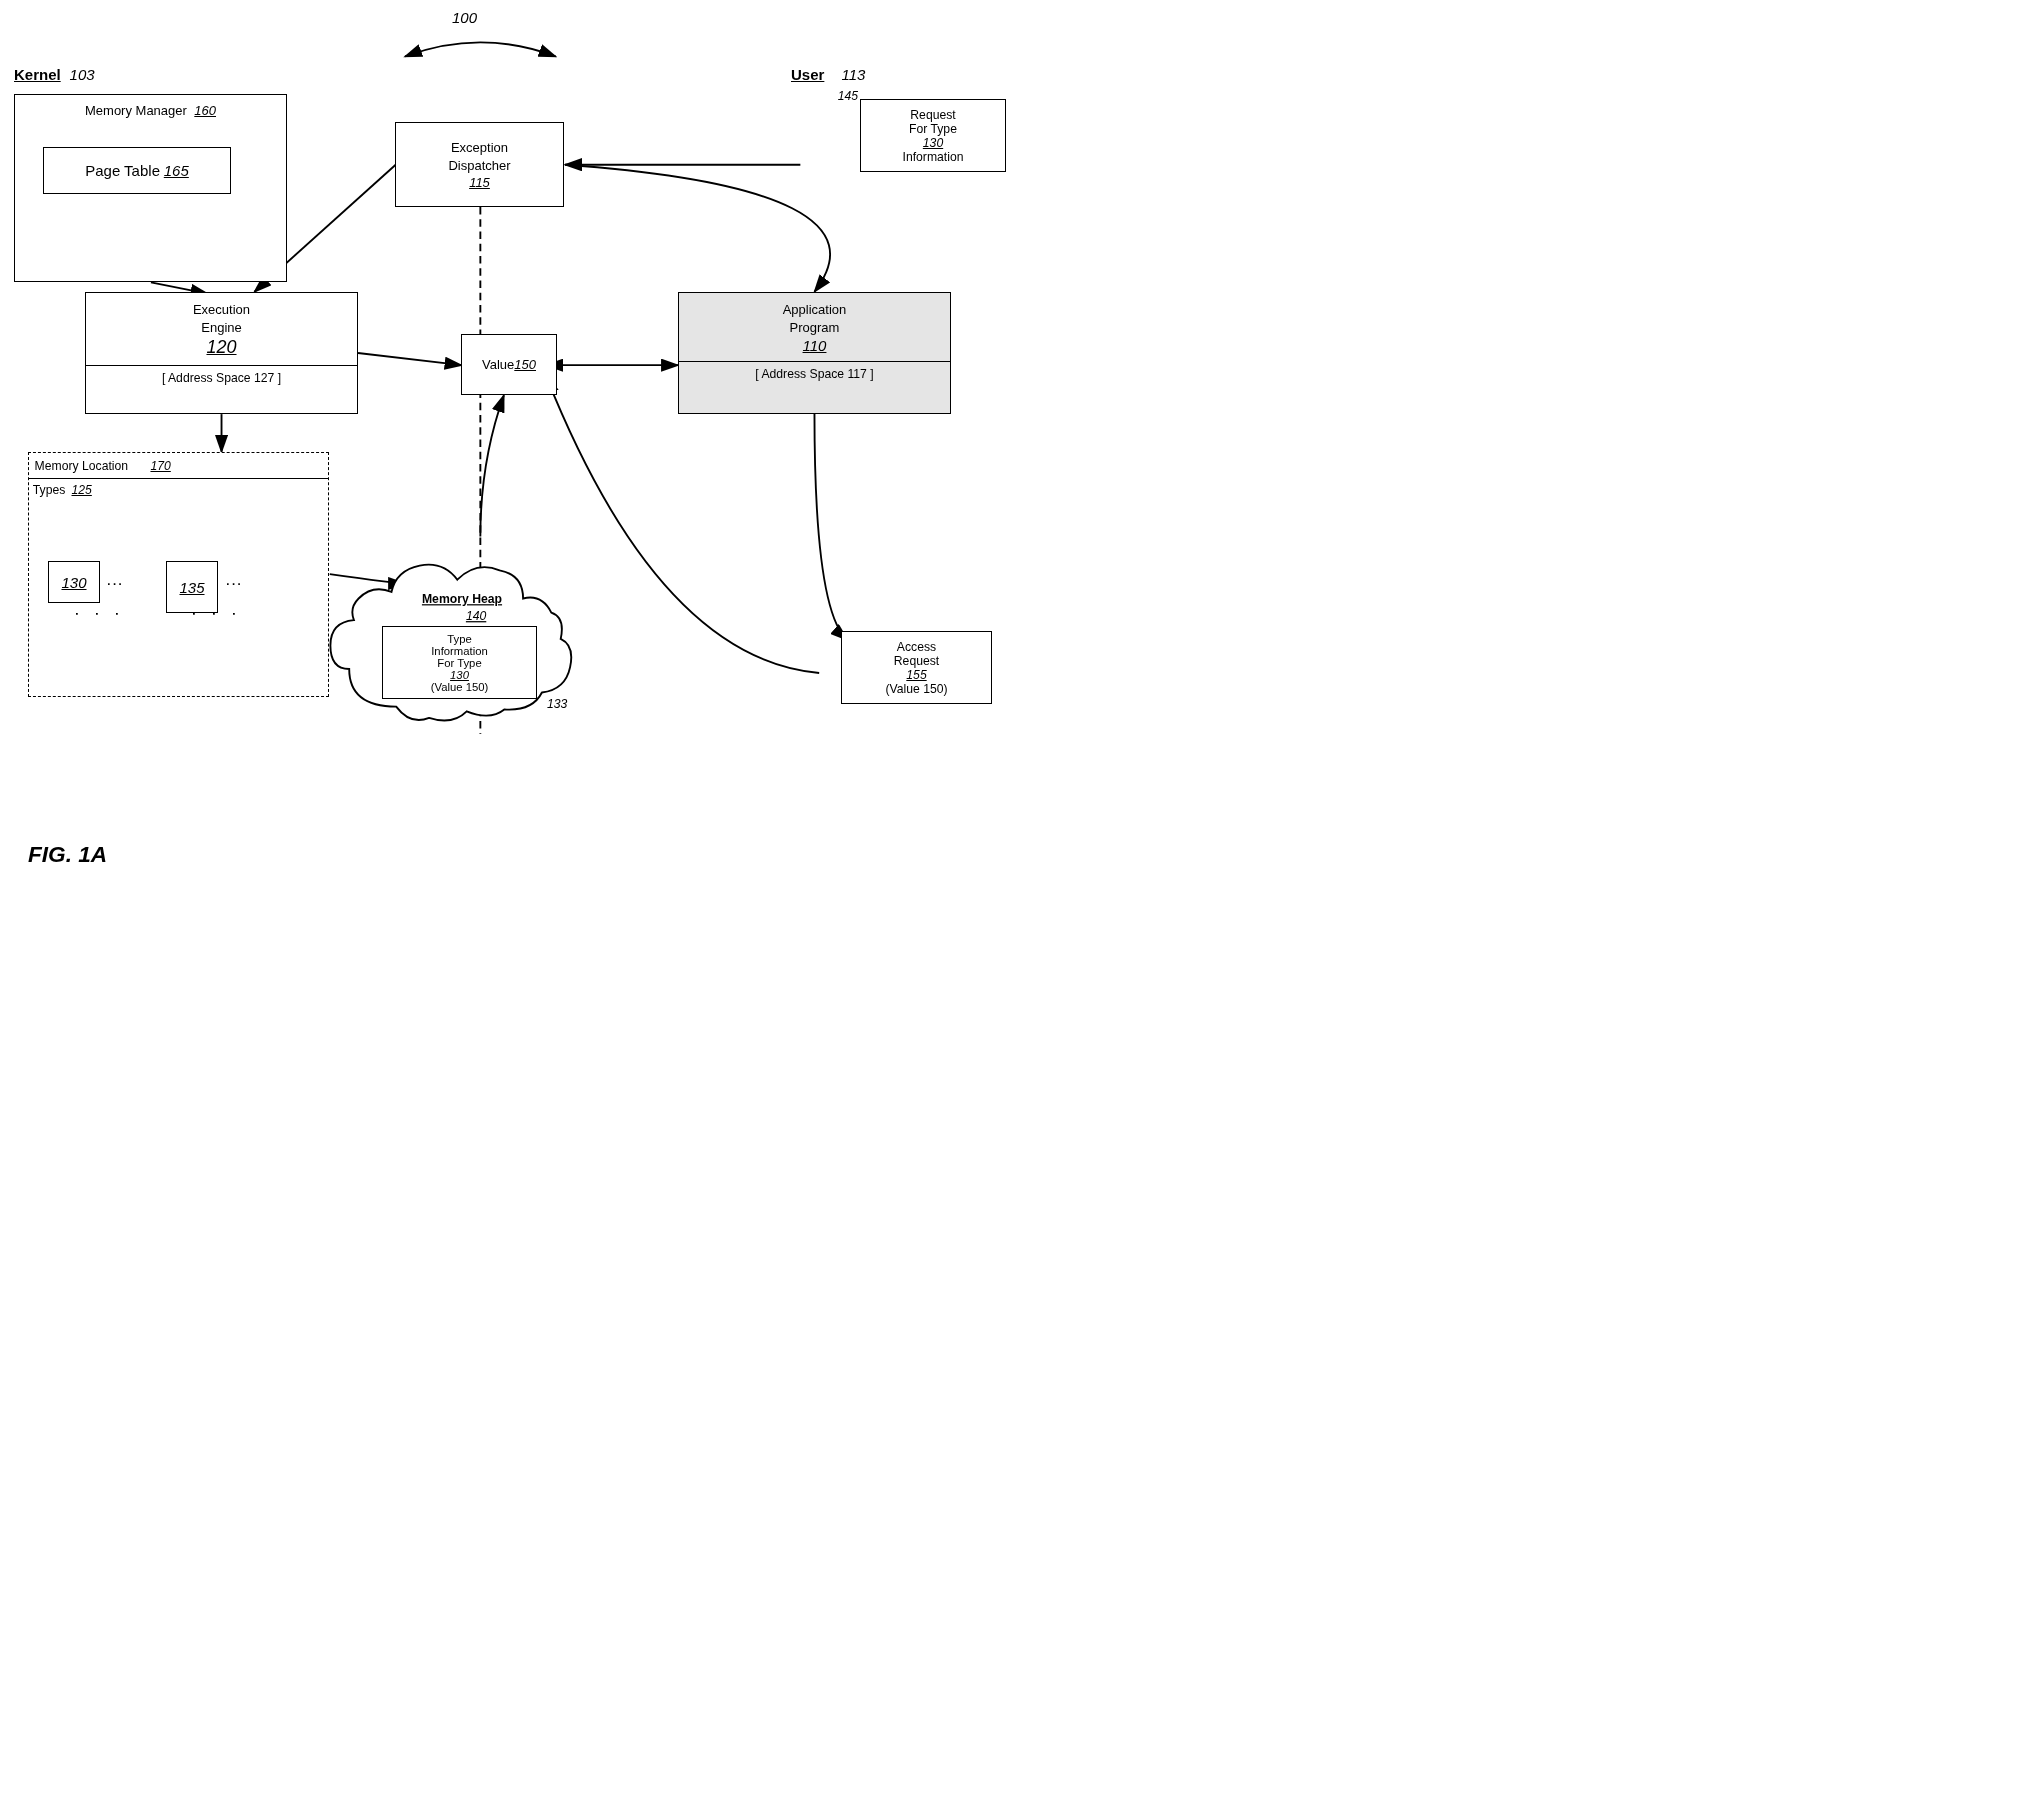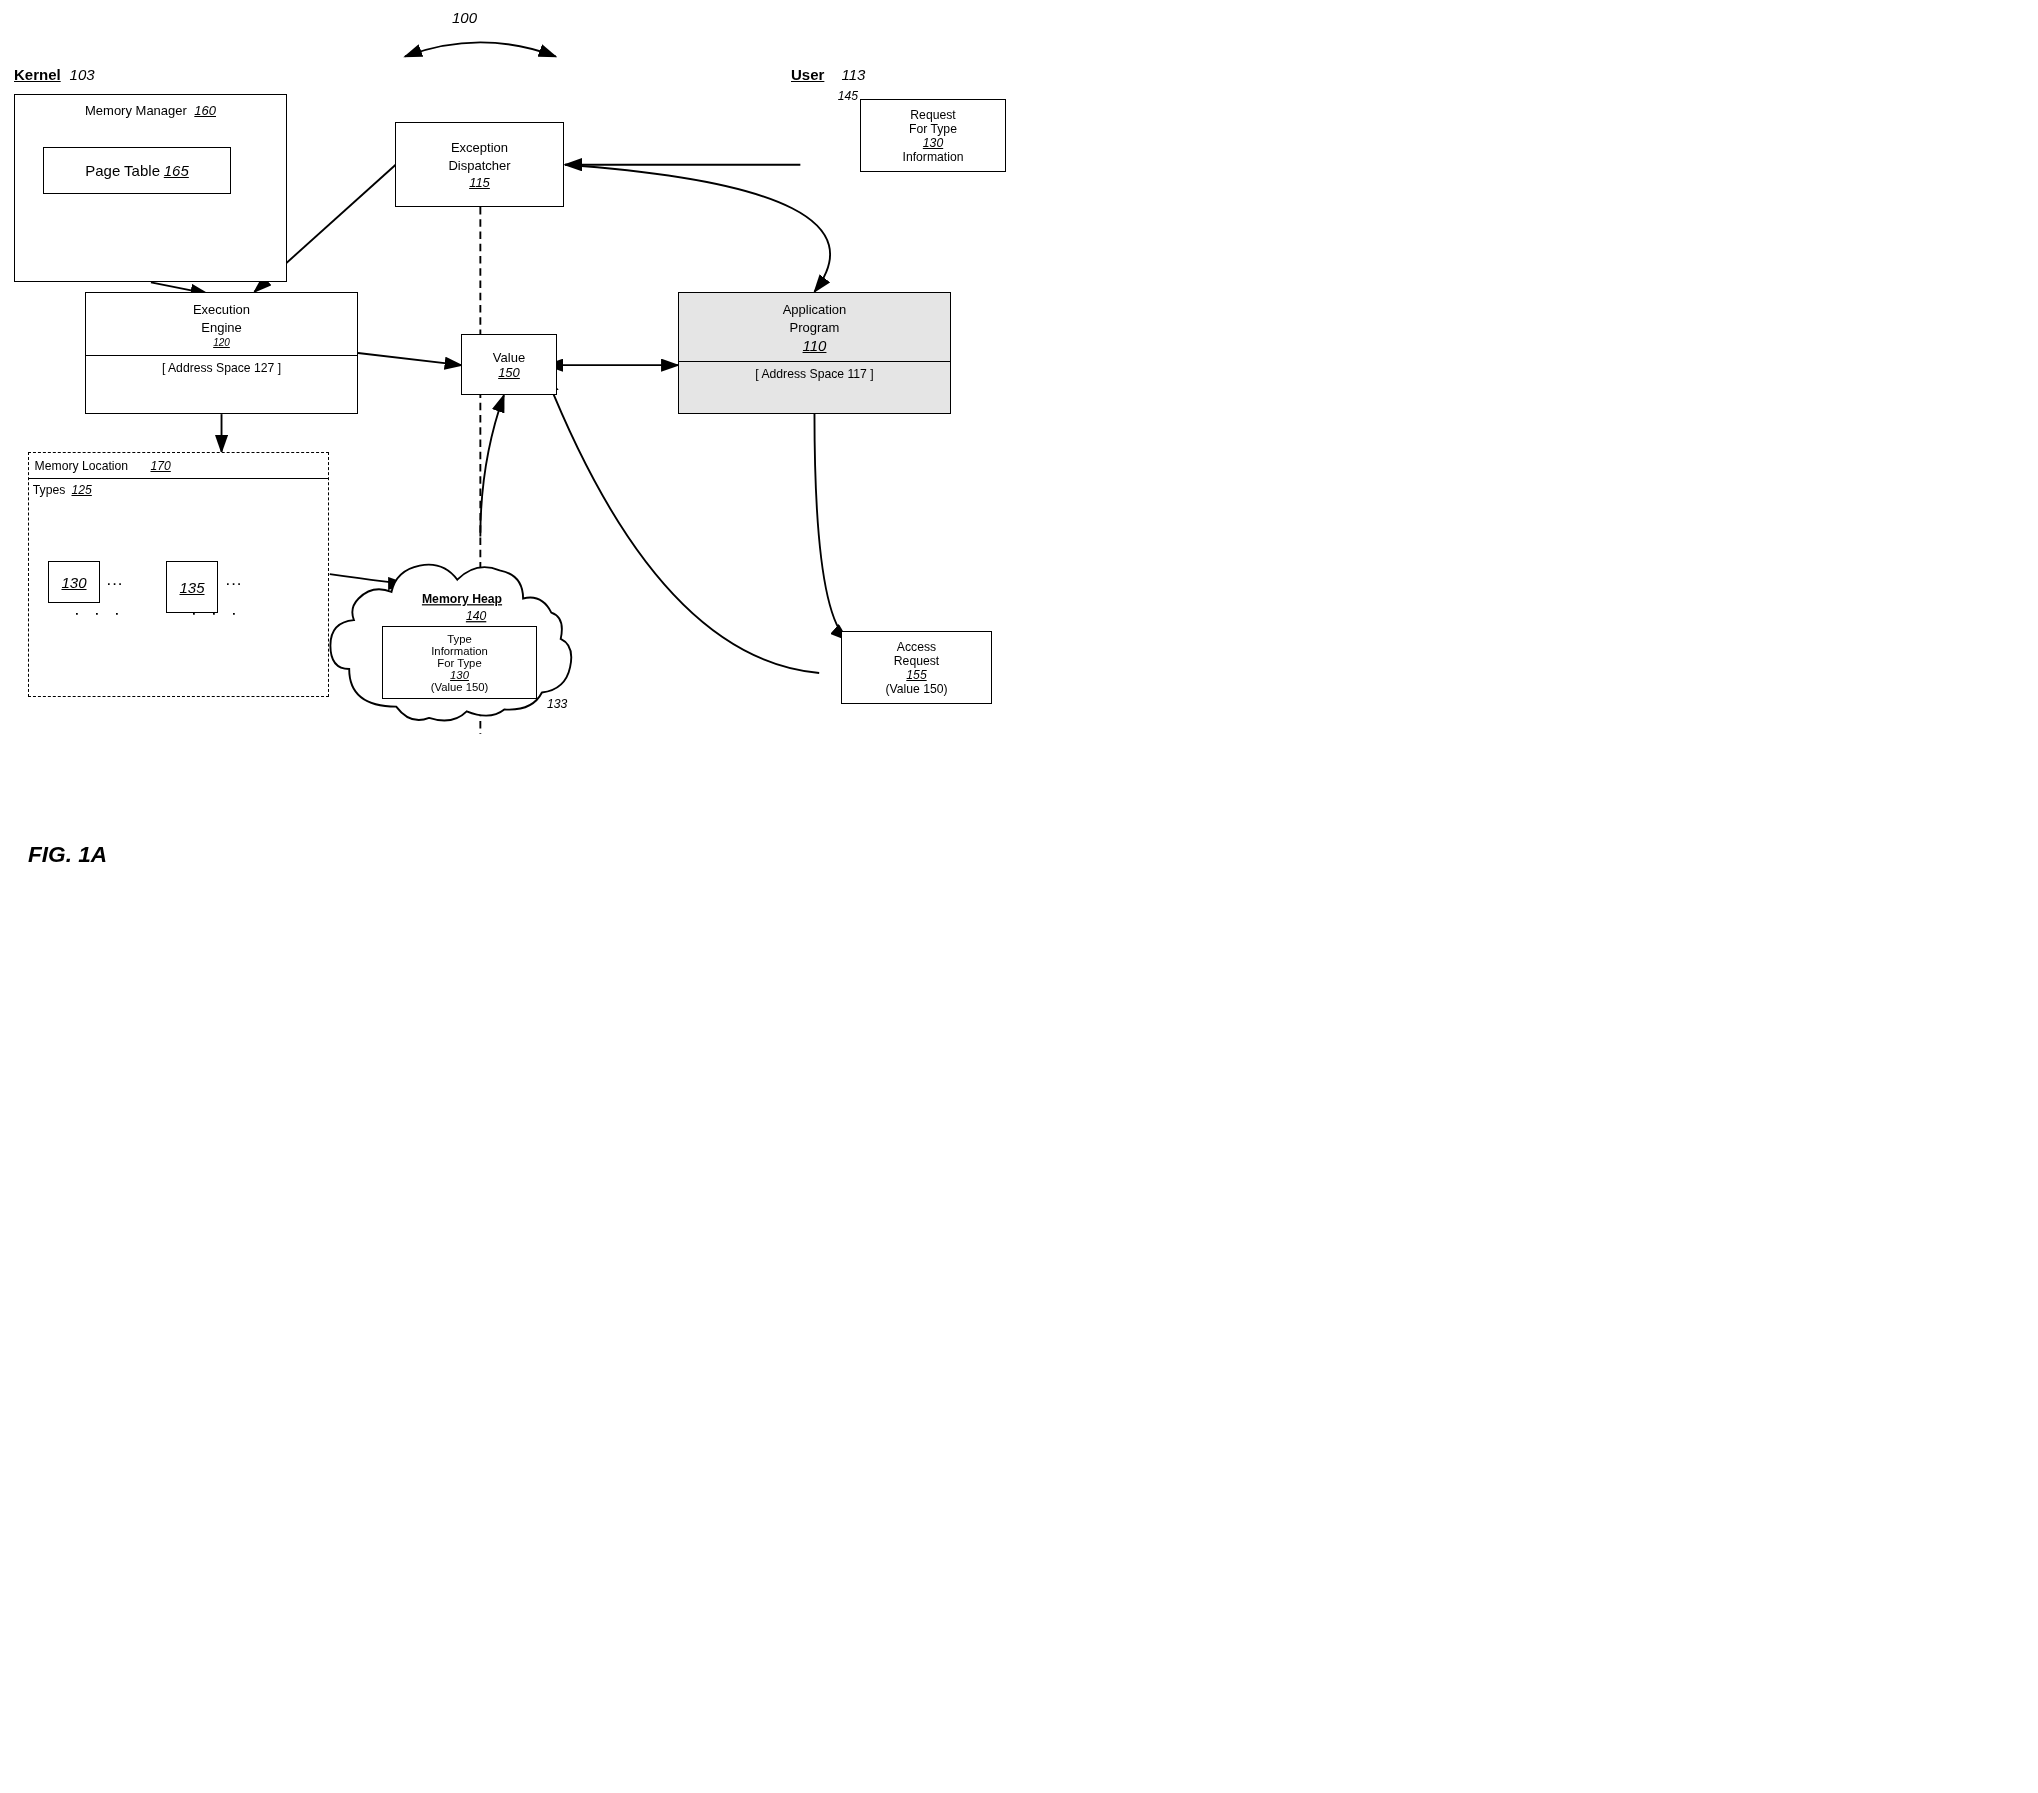--- a/index.html
+++ b/index.html
@@ -69,21 +69,21 @@
     .value-box {
       position: absolute;
       left: 461px;
       top: 334px;
       width: 96px;
       height: 61px;
       border: 1.9px solid #000;
       background: #fff;
       text-align: left;
       display: flex;
-      flex-direction: column;
+      flex-direction: row;
       align-items: center;
       justify-content: center;
     }
 
     
     .app-prog-box {
       position: absolute;
       left: 678px;
       top: 292px;
       width: 273px;
@@ -210,21 +210,21 @@
   </div>
 
   <div class="exc-disp-box">
     <div style="font-size:13px; line-height:1.4;">Exception<br>Dispatcher</div>
     <div style="font-style:italic; text-decoration:underline; font-size:13px;">115</div>
   </div>
 
   <div class="exec-engine-box">
     <div style="padding:7.5px 3.8px;">
       <div style="font-size:13px; line-height:1.4;">Execution<br>Engine</div>
-      <div style="font-style:italic; text-decoration:underline; font-size:10px;">120</div>
+      <div style="font-style:italic; text-decoration:underline; font-size:18px;">120</div>
     </div>
     <div style="border-top:0.9px solid #000; padding:4.7px; font-size:12.2px;">[ Address Space 127 ]</div>
   </div>
 
   <div class="app-prog-box">
     <div style="padding:7.5px 3.8px;">
       <div style="font-size:13px; line-height:1.4;">Application<br>Program</div>
       <div style="font-style:italic; text-decoration:underline; font-size:15px;">110</div>
     </div>
     <div style="border-top:0.9px solid #000; padding:4.7px; font-size:12.2px;">[ Address Space 117 ]</div>

